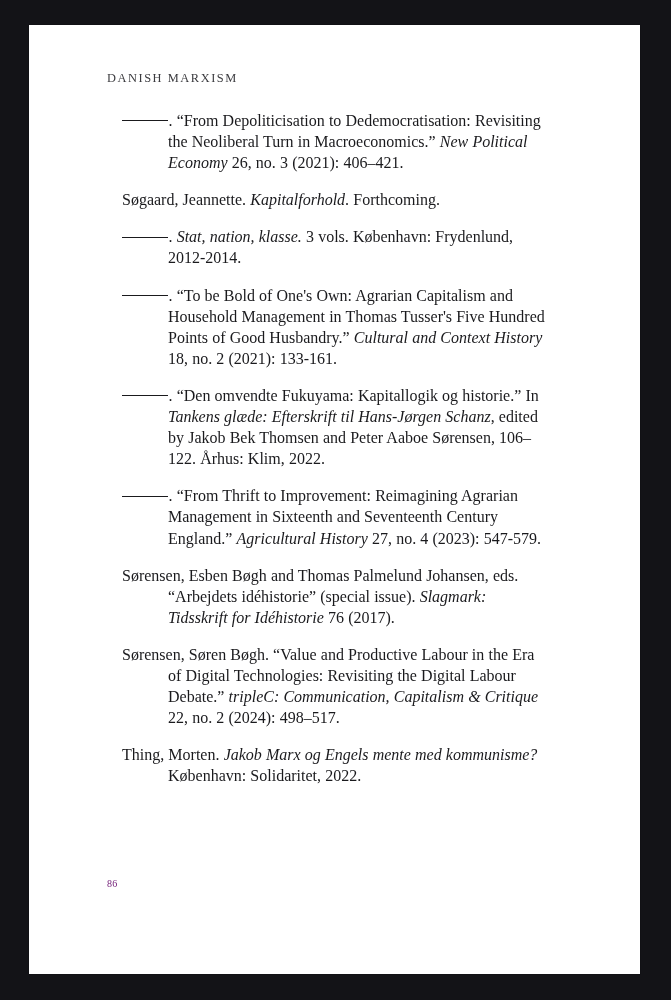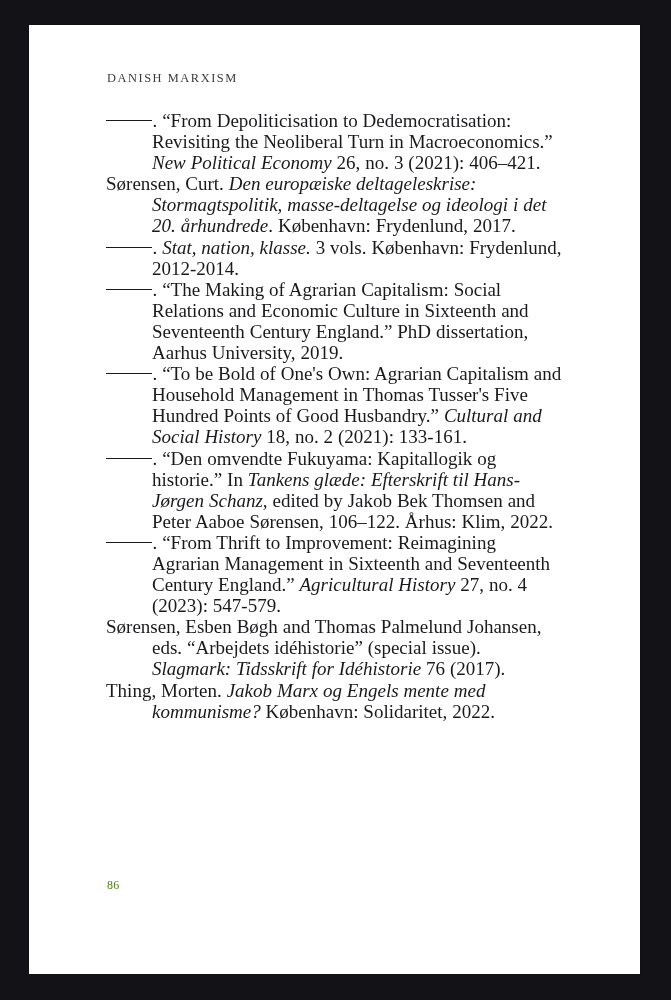--- a/index.html
+++ b/index.html
@@ -50,27 +50,27 @@
     margin: 0 0 24px 1px;
   }
 
   .biblio {
     margin: 0;
     padding: 0;
     list-style: none;
   }
 
   .entry {
-    font-size: 19px;
+    font-size: 16px;
     line-height: 21.1px;
     color: #1a1a1d;
     text-align: left;
     padding-left: 46px;
     text-indent: -46px;
-    margin: 0;
+    margin: 16px;
     -webkit-font-smoothing: antialiased;
     word-spacing: 0.15px;
   }
 
   .entry em, .entry i {
     font-style: italic;
   }
 
   .dash-rule {
     display: inline-block;
@@ -78,43 +78,43 @@
     height: 0;
     border-top: 1.15px solid #1a1a1d;
     vertical-align: 0.30em;
     margin-right: 0.5px;
   }
 
   .folio {
     position: absolute;
     left: 78px;
     top: 853px;
-    font-size: 12px;
-    color: #4d7c0f;
+    font-size: 10px;
+    color: #701a75;
     letter-spacing: 0.2px;
   }
 </style>
 </head>
 <body>
 
 <div class="viewport">
   <div class="page">
     <div class="page-inner">
 
       <div class="running-head">DANISH MARXISM</div>
 
       <div class="biblio">
           <p class="entry"><span class="dash-rule"></span>. “From Depoliticisation to Dedemocratisation: Revisiting the Neoliberal Turn in Macroeconomics.” <em>New Political Economy</em> 26, no. 3 (2021): 406–421.</p>
-          <p class="entry">Sørensen, Curt. <em>Den europæiske deltageleskrise: Stormagtspolitik, masse-deltagelse og ideologi i det 20. århundrede</em>. København: Frydenlund, 2017.</p>
+          <p class="entry">Søgaard, Jeannette. <em>Kapitalforhold</em>. Forthcoming.</p>
           <p class="entry"><span class="dash-rule"></span>. <em>Stat, nation, klasse.</em> 3 vols. København: Frydenlund, 2012-2014.</p>
-          <p class="entry"><span class="dash-rule"></span>. “The Making of Agrarian Capitalism: Social Relations and Economic Culture in Sixteenth and Seventeenth Century England.” PhD dissertation, Aarhus University, 2019.</p>
-          <p class="entry"><span class="dash-rule"></span>. “To be Bold of One's Own: Agrarian Capitalism and Household Management in Thomas Tusser's Five Hundred Points of Good Husbandry.” <em>Cultural and Social History</em> 18, no. 2 (2021): 133-161.</p>
+          <p class="entry"><span class="dash-rule"></span>. “To be Bold of One's Own: Agrarian Capitalism and Household Management in Thomas Tusser's Five Hundred Points of Good Husbandry.” <em>Cultural and Context History</em> 18, no. 2 (2021): 133-161.</p>
           <p class="entry"><span class="dash-rule"></span>. “Den omvendte Fukuyama: Kapitallogik og historie.” In <em>Tankens glæde: Efterskrift til Hans-Jørgen Schanz</em>, edited by Jakob Bek Thomsen and Peter Aaboe Sørensen, 106–122. Århus: Klim, 2022.</p>
           <p class="entry"><span class="dash-rule"></span>. “From Thrift to Improvement: Reimagining Agrarian Management in Sixteenth and Seventeenth Century England.” <em>Agricultural History</em> 27, no. 4 (2023): 547-579.</p>
           <p class="entry">Sørensen, Esben Bøgh and Thomas Palmelund Johansen, eds. “Arbejdets idéhistorie” (special issue). <em>Slagmark: Tidsskrift for Idéhistorie</em> 76 (2017).</p>
+          <p class="entry">Sørensen, Søren Bøgh. “Value and Productive Labour in the Era of Digital Technologies: Revisiting the Digital Labour Debate.” <em>tripleC: Communication, Capitalism &amp; Critique</em> 22, no. 2 (2024): 498–517.</p>
           <p class="entry">Thing, Morten. <em>Jakob Marx og Engels mente med kommunisme?</em> København: Solidaritet, 2022.</p>
         </div>
 
     </div>
 
     <div class="folio">86</div>
   </div>
 </div>
 
 </body></html>

